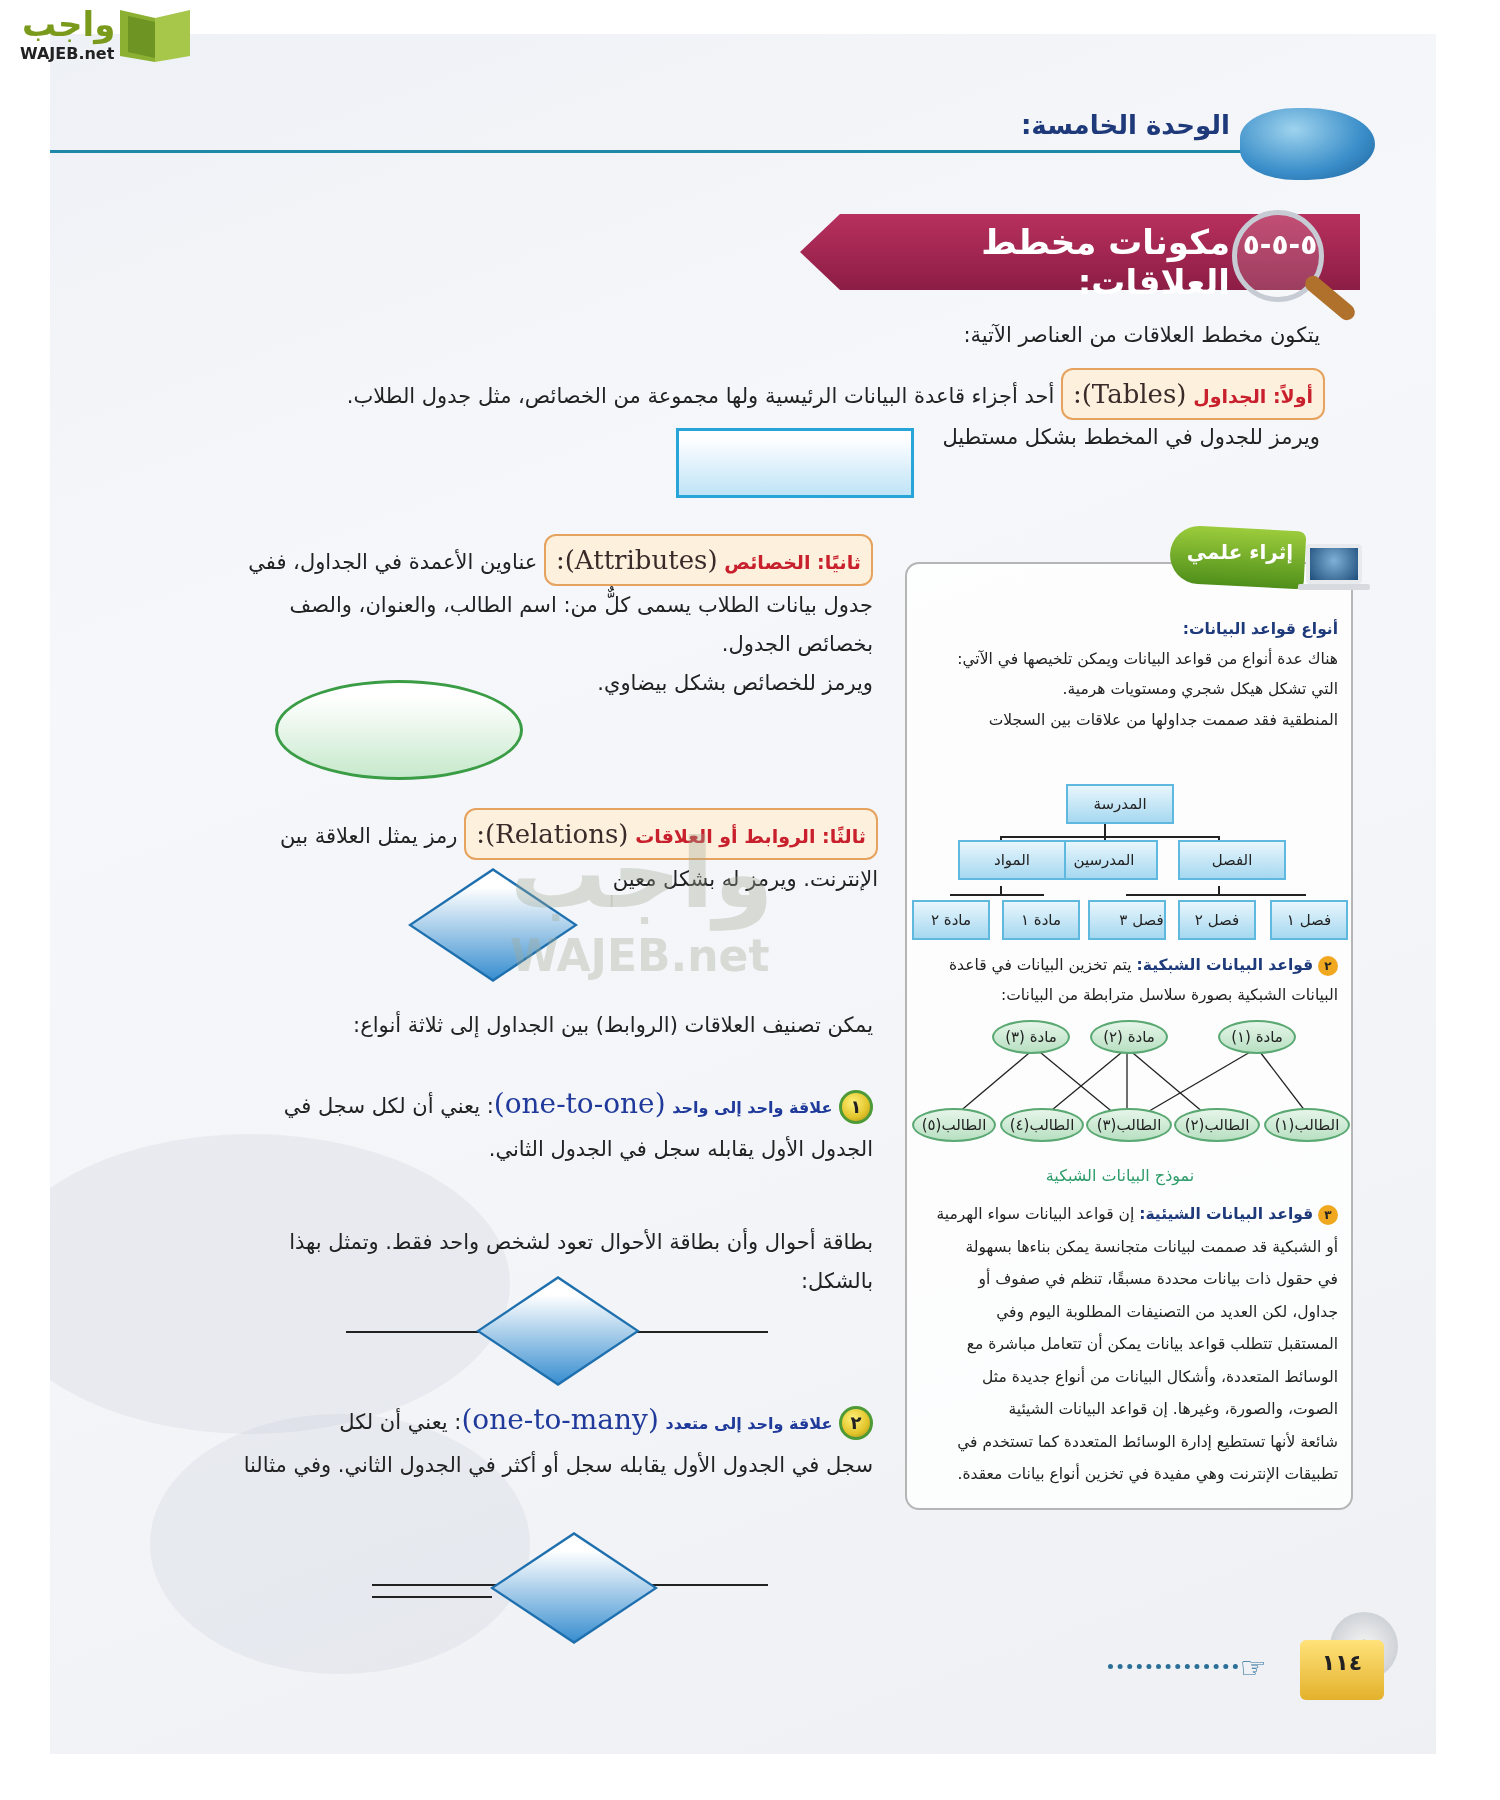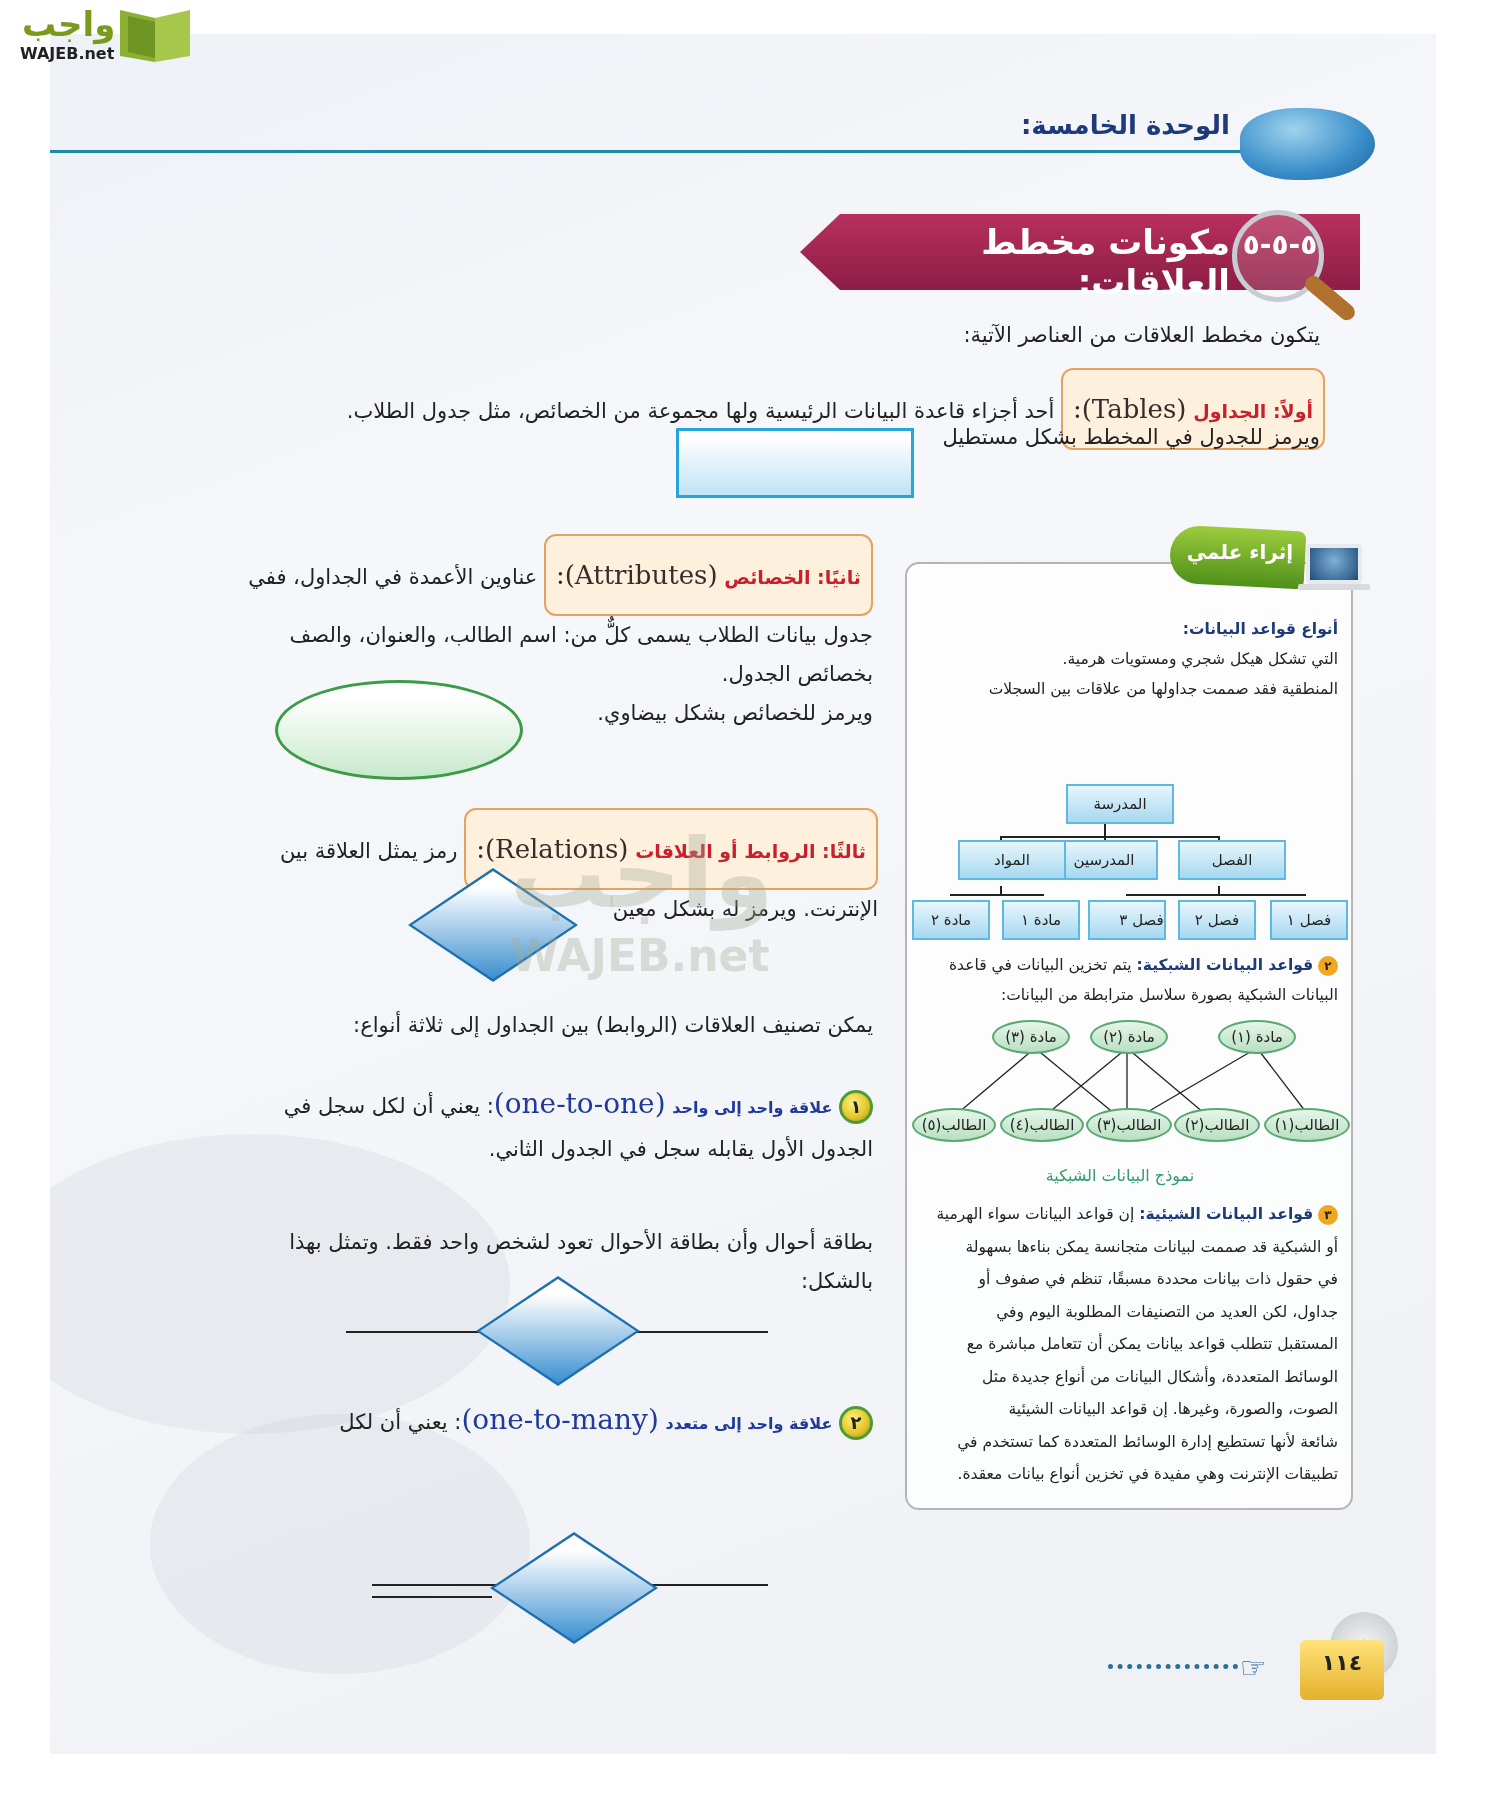--- a/index.html
+++ b/index.html
@@ -19,21 +19,21 @@
   .mouse { position: absolute; left: 1240px; top: 108px; width: 135px; height: 72px; border-radius: 50% 60% 60% 50%;
     background: radial-gradient(ellipse at 40% 30%, #9fd3ee, #3a8ec9 60%, #1c5f98); }
   .banner { position: absolute; left: 800px; top: 214px; width: 560px; height: 76px;
     background: linear-gradient(180deg, #b8305e, #8c1d44); clip-path: polygon(40px 0, 100% 0, 100% 100%, 40px 100%, 0 50%); }
   .banner-title { position: absolute; left: 870px; top: 222px; width: 360px; font-size: 34px; font-weight: bold; color: #fff; direction: rtl; text-align: right; }
   .magnifier { position: absolute; left: 1232px; top: 210px; width: 92px; height: 92px; border-radius: 50%;
     border: 5px solid #c7cbd3; background: rgba(255,255,255,0.15); }
   .mag-handle { position: absolute; left: 1300px; top: 290px; width: 60px; height: 16px; background: #b0712c; transform: rotate(40deg); border-radius: 8px; }
   .banner-num { position: absolute; left: 1240px; top: 228px; width: 80px; text-align: center; font-size: 28px; font-weight: bold; color: #fff; }
   .body-text { font-size: 21px; line-height: 1.85; color: #222; }
-  .pill { display: inline-block; border: 2px solid #e6a25f; background: #fdf0dc; border-radius: 12px; padding: 15px 10px; text-align: right; }
+  .pill { display: inline-block; border: 2px solid #e6a25f; background: #fdf0dc; border-radius: 12px; padding: 0 10px; text-align: right; }
   .pill-red { color: #c8202c; font-weight: bold; font-size: 19px; }
   .pill-en { font-family: "DejaVu Serif", serif; font-size: 26px; color: #3a2a2a; }
   .shape-rect { position: absolute; left: 676px; top: 428px; width: 238px; height: 70px; border: 3px solid #27a4d8;
     background: linear-gradient(180deg, #ffffff 10%, #bfe3f7 100%); }
   .shape-ellipse { position: absolute; left: 275px; top: 680px; width: 248px; height: 100px; border-radius: 50%;
     border: 3px solid #3a9c45; background: linear-gradient(180deg, #ffffff 15%, #c7e9cc 100%); }
   .diamond { position: absolute; background: linear-gradient(180deg, #ffffff 15%, #3a8fd0 100%);
     clip-path: polygon(50% 0, 100% 50%, 50% 100%, 0 50%); }
   .diamond-border { position: absolute; background: #1e6fae; clip-path: polygon(50% 0, 100% 50%, 50% 100%, 0 50%); }
   .hline { position: absolute; height: 2px; background: #222; }
@@ -145,35 +145,36 @@
   <span>بالشكل:</span>
 </div>
 <div class="hline" style="left:346px; top:1331px; width:422px;"></div>
 <div class="diamond-border" style="left:476px; top:1276px; width:164px; height:110px;"></div>
 <div class="diamond" style="left:480px; top:1279px; width:156px; height:104px;"></div>
 
 <div class="abs rtl body-text" style="left:198px; top:1394px; width:675px;">
   <span class="num-badge">٢</span>
   <span class="rel-title">علاقة واحد إلى متعدد</span>
   <span class="rel-en">(one-to-many)</span><span>: يعني أن لكل</span><br>
-  <br>
+  <span>سجل في الجدول الأول يقابله سجل أو أكثر في الجدول الثاني. وفي مثالنا</span><br>
 </div>
 <div class="hline" style="left:372px; top:1584px; width:396px;"></div>
 <div class="hline" style="left:372px; top:1596px; width:120px;"></div>
 <div class="diamond-border" style="left:490px; top:1532px; width:168px; height:112px;"></div>
 <div class="diamond" style="left:494px; top:1535px; width:160px; height:106px;"></div>
 
 <div class="side-panel"></div>
 <div class="ribbon"></div>
 <div class="ribbon-text">إثراء علمي</div>
 <div class="laptop"></div>
 <div class="laptop-base"></div>
 
 <div class="abs rtl side-text" style="left:918px; top:614px; width:420px;">
   <div class="side-head">أنواع قواعد البيانات:</div>
+  <div>هناك عدة أنواع من قواعد البيانات ويمكن تلخيصها في الآتي:</div>
   <div>التي تشكل هيكل شجري ومستويات هرمية.</div>
   <div>المنطقية فقد صممت جداولها من علاقات بين السجلات</div>
 </div>
 
 <div class="tline" style="left:1104px; top:822px; width:2px; height:14px;"></div>
 <div class="tline" style="left:1000px; top:836px; width:220px; height:2px;"></div>
 <div class="tline" style="left:1000px; top:836px; width:2px; height:10px;"></div>
 <div class="tline" style="left:1104px; top:836px; width:2px; height:10px;"></div>
 <div class="tline" style="left:1218px; top:836px; width:2px; height:10px;"></div>
 <div class="tline" style="left:1218px; top:886px; width:2px; height:8px;"></div>

